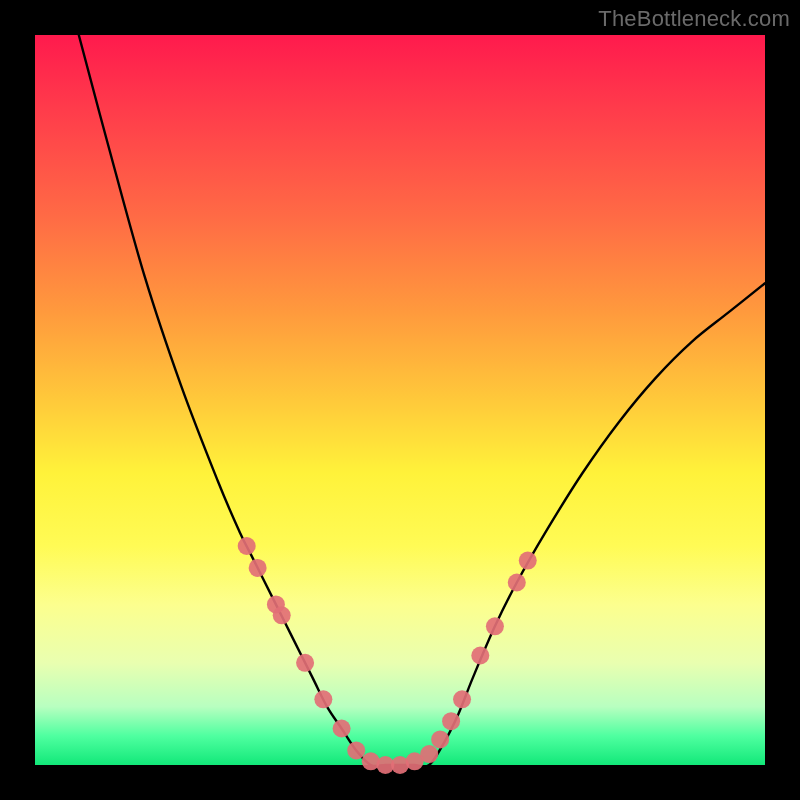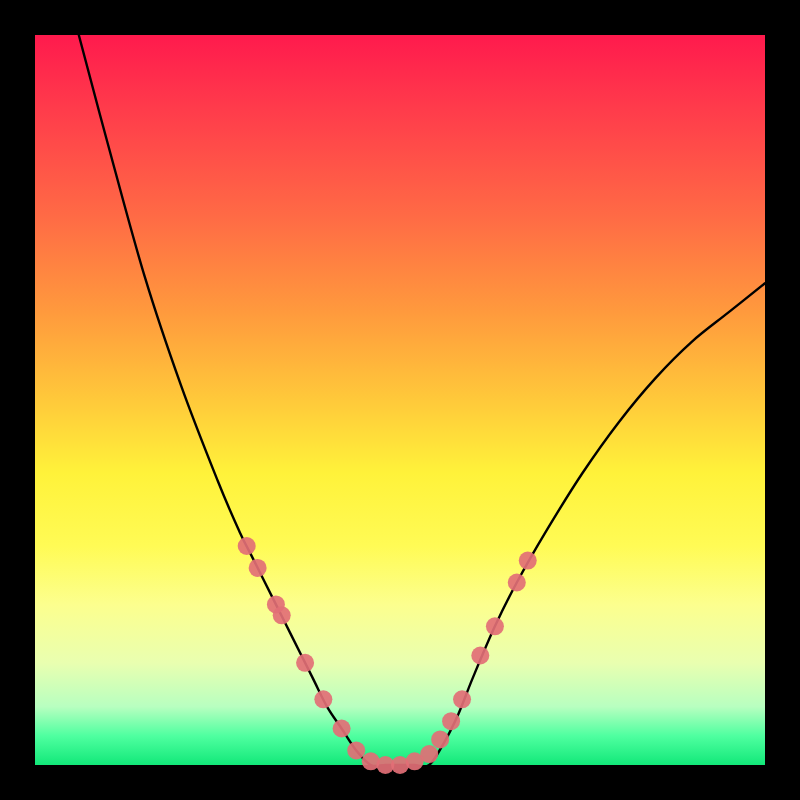--- a/index.html
+++ b/index.html
@@ -60,20 +60,21 @@
   }
   .bead {
     fill: #e26f76;
     opacity: 0.92;
   }
 </style>
 </head>
 <body>
 
 <div class="frame">
+  <div class="watermark">TheBottleneck.com</div>
 
   <div class="plot">
     <svg class="curve" viewBox="0 0 730 730">
       <path id="curve-path" fill="none" stroke="#000000" stroke-width="2.4" stroke-linecap="round" d="M 43.80 0.00 C 48.67 18.25, 62.05 69.35, 73.00 109.50 C 83.95 149.65, 97.33 200.75, 109.50 240.90 C 121.67 281.05, 133.83 316.33, 146.00 350.40 C 158.17 384.47, 172.77 420.97, 182.50 445.30 C 192.23 469.63, 198.32 483.02, 204.40 496.40 C 210.48 509.78, 212.92 513.43, 219.00 525.60 C 225.08 537.77, 234.82 557.23, 240.90 569.40 C 246.98 581.57, 249.42 586.43, 255.50 598.60 C 261.58 610.77, 271.32 630.23, 277.40 642.40 C 283.48 654.57, 287.13 663.08, 292.00 671.60 C 296.87 680.12, 301.73 686.20, 306.60 693.50 C 311.47 700.80, 316.33 709.32, 321.20 715.40 C 326.07 721.48, 330.93 727.57, 335.80 730.00 C 340.67 732.43, 345.53 730.00, 350.40 730.00 C 355.27 730.00, 360.13 730.00, 365.00 730.00 C 369.87 730.00, 374.73 730.00, 379.60 730.00 C 384.47 730.00, 389.33 733.65, 394.20 730.00 C 399.07 726.35, 403.93 716.62, 408.80 708.10 C 413.67 699.58, 418.53 689.85, 423.40 678.90 C 428.27 667.95, 431.92 657.00, 438.00 642.40 C 444.08 627.80, 452.60 607.12, 459.90 591.30 C 467.20 575.48, 473.28 563.32, 481.80 547.50 C 490.32 531.68, 500.05 514.65, 511.00 496.40 C 521.95 478.15, 535.33 456.25, 547.50 438.00 C 559.67 419.75, 571.83 402.72, 584.00 386.90 C 596.17 371.08, 608.33 356.48, 620.50 343.10 C 632.67 329.72, 644.83 317.55, 657.00 306.60 C 669.17 295.65, 681.33 287.13, 693.50 277.40 C 705.67 267.67, 723.92 253.07, 730.00 248.20"></path>
       <g id="beads">
           <circle cx="211.70" cy="511.00" r="9" class="bead"></circle>
           <circle cx="222.65" cy="532.90" r="9" class="bead"></circle>
           <circle cx="240.90" cy="569.40" r="9" class="bead"></circle>
           <circle cx="246.74" cy="580.35" r="9" class="bead"></circle>
           <circle cx="270.10" cy="627.80" r="9" class="bead"></circle>

